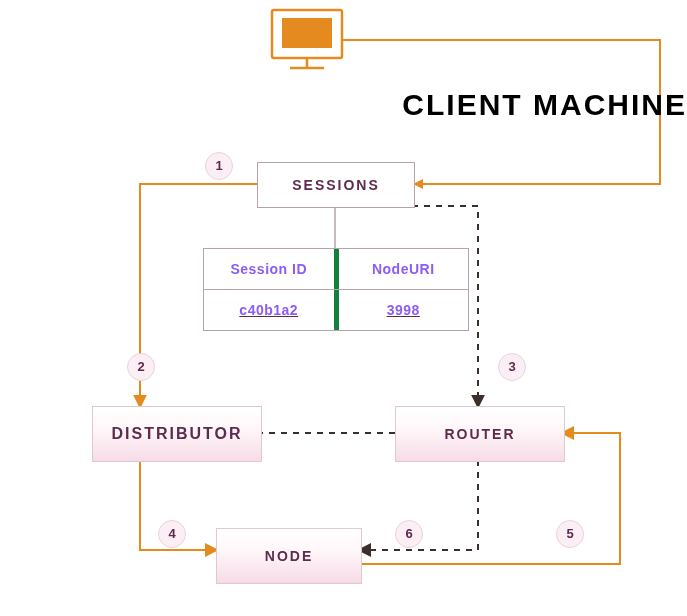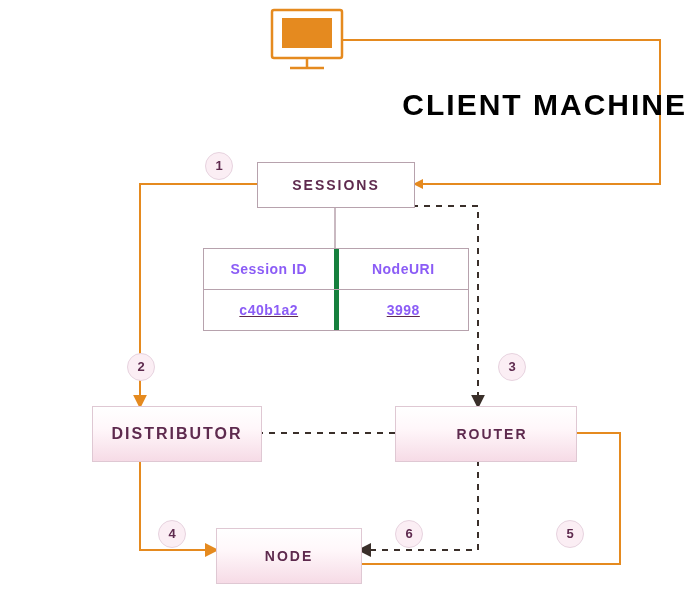--- a/index.html
+++ b/index.html
@@ -101,21 +101,20 @@
     width: 168px; height: 54px;
     line-height: 54px;
     font-size: 16px;
     margin-left: 34px;
   }
   .router-box {
     left: 395px; top: 406px;
     width: 168px; height: 54px;
     line-height: 54px;
     font-size: 14px;
-    padding-left: 12px;
   }
   .node-box {
     left: 216px; top: 528px;
     width: 144px; height: 54px;
     line-height: 54px;
     font-size: 14px;
   }
 </style>
 </head>
 <body>

